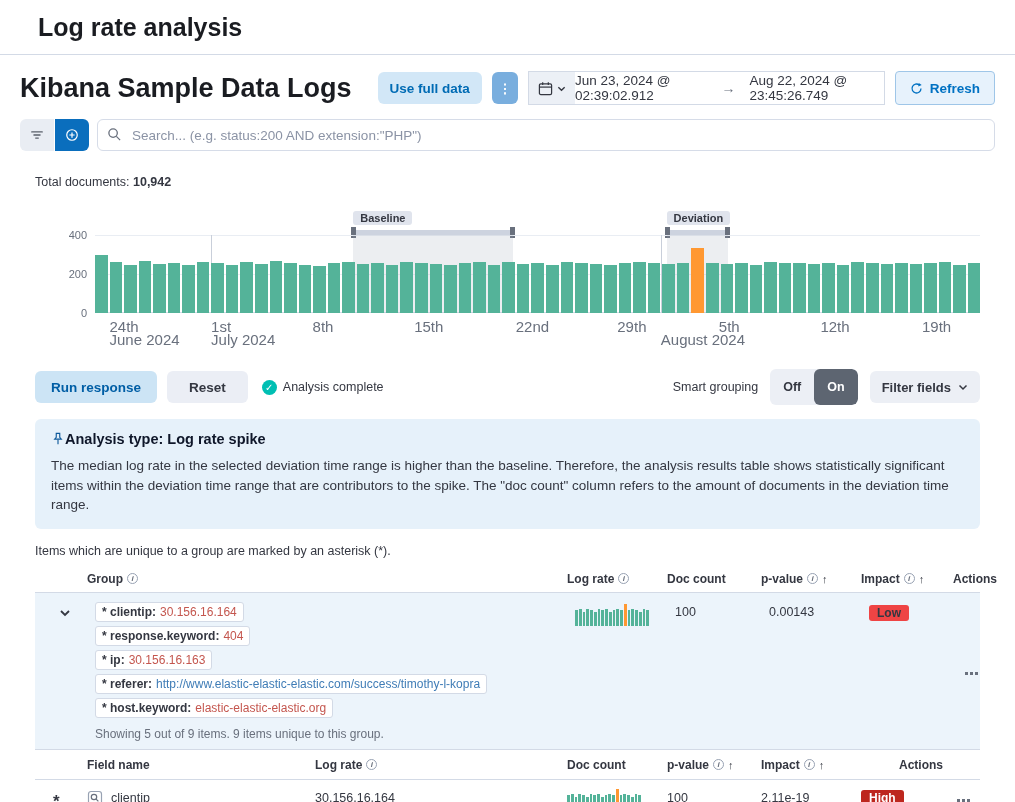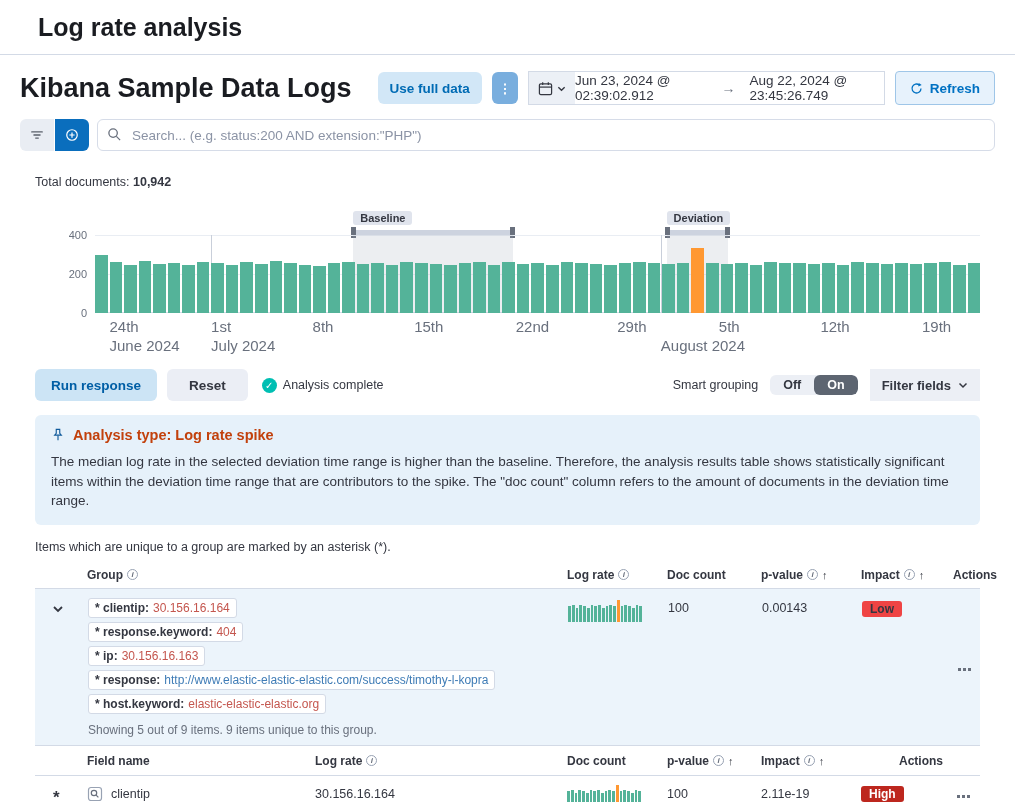--- a/index.html
+++ b/index.html
@@ -55,53 +55,53 @@
   .ytick { position:absolute; right:8px; transform:translateY(-50%); font-size:11px; color:#69707d; }
   .plot-area { flex:1; position:relative; height:78px; }
   .grid { position:absolute; left:0; right:0; height:1px; background:#e9edf3; z-index:0; }
   .grid.g400 { top:0; } .grid.g200 { top:50%; } .grid.zero { bottom:0; background:#d3dae6; }
   .window-shade { position:absolute; top:0; bottom:0; background:rgba(152,162,179,0.18); z-index:0; }
   .vline { position:absolute; top:0; bottom:0; width:1px; background:#c9cfda; z-index:0; }
   .bars { position:absolute; left:0; right:0; bottom:0; top:0; display:flex; align-items:flex-end; gap:2px; z-index:1; }
   .bars .bar { flex:1; }
   .x-axis { position:relative; margin-left:62px; height:34px; }
   .xtick { position:absolute; top:5px; font-size:15px; color:#69707d; white-space:nowrap; }
-  .xtick.sub { top:24px; }
+  .xtick.sub { top:18px; }
 
   
   .controls { display:flex; align-items:center; gap:10px; margin:22px 15px 0 15px; }
   .btn-run { background:#cce4f5; color:#005ea5; font-weight:600; padding:0 16px; }
   .btn-reset { background:#ebeef5; color:#343741; font-weight:600; padding:0 22px; }
   .status { display:flex; align-items:center; gap:6px; font-size:12.5px; margin-left:4px; }
   .check-circle { width:15px; height:15px; border-radius:50%; background:#00bfb3; color:#fff; font-size:10px; display:flex; align-items:center; justify-content:center; }
   .right-cluster { margin-left:auto; display:flex; align-items:center; gap:12px; }
   .sg-label { font-size:12.5px; }
-  .toggle { display:flex; background:#eceff5; border-radius:6px; height:20px; overflow:hidden; }
+  .toggle { display:flex; background:#eceff5; border-radius:6px; height:36px; overflow:hidden; }
   .toggle button { border:none; background:transparent; font-family:inherit; font-size:12.5px; font-weight:600; color:#343741; padding:0 13px; cursor:pointer; }
   .toggle button.on { background:#5d6571; color:#fff; border-radius:6px; }
-  .btn-filter-fields { display:flex; align-items:center; gap:7px; background:#eceff5; border:none; border-radius:0; height:32px; padding:0 12px; font-size:13px; font-weight:600; color:#343741; cursor:pointer; font-family:inherit; }
+  .btn-filter-fields { display:flex; align-items:center; gap:7px; background:#eceff5; border:none; border-radius:6px; height:32px; padding:0 12px; font-size:13px; font-weight:600; color:#343741; cursor:pointer; font-family:inherit; }
 
   
   .callout { margin:14px 15px 0 15px; background:#e6f1fa; border-radius:6px; padding:12px 16px 14px; }
-  .callout-title { display:flex; gap:8px; align-items:center; font-size:14.5px; font-weight:600; color:#c2410c; }
+  .callout-title { display:flex; align-items:center; font-size:14.5px; font-weight:600; color:#0f172a; }
   .callout-body { margin-top:9px; font-size:13.5px; line-height:1.45; color:#343741; }
 
   .note { margin:15px 15px 0 15px; font-size:12.5px; }
 
   
   .table { margin:8px 15px 0 15px; }
   .trow { display:grid; grid-template-columns:52px 228px 252px 100px 94px 100px 92px 1fr; }
   .thead { border-bottom:1px solid #d3dae6; padding:6px 0; font-weight:700; font-size:12px; align-items:center; }
   .th { display:flex; align-items:center; gap:4px; }
   .th-actions { text-align:right; padding-right:10px; font-weight:700; font-size:12px; }
   .info-i { width:11px; height:11px; border:1px solid #98a2b3; border-radius:50%; color:#69707d; display:inline-flex; align-items:center; justify-content:center; font-size:8px; line-height:1; }
   .info-i::after { content:"i"; }
   .sort-arrow { font-size:11px; color:#343741; }
 
-  .group-row { background:#ecf4fb; border-bottom:1px solid #d3dae6; padding:8px 1px 8px; align-items:start; }
+  .group-row { background:#ecf4fb; border-bottom:1px solid #d3dae6; padding:8px 8px 8px; align-items:start; }
   .expand-btn { width:24px; height:24px; margin-left:10px; background:transparent; border:none; display:flex; align-items:center; justify-content:center; cursor:pointer; }
   .badges { grid-column:2/4; display:flex; flex-direction:column; align-items:flex-start; gap:4px; padding-top:1px; }
   .badge { display:inline-flex; gap:4px; background:#fff; border:1px solid #d3dae6; border-radius:3px; padding:1px 6px; font-size:12px; line-height:16px; cursor:pointer; }
   .badge-label { font-weight:700; color:#343741; white-space:nowrap; }
   .badge-value { white-space:nowrap; }
   .showing-note { margin-top:5px; font-size:12px; color:#69707d; }
   .cell { font-size:12.5px; padding-top:4px; }
   .sparkline { width:74px; height:22px; display:flex; align-items:flex-end; gap:1px; margin-top:3px; }
   .sparkline i { flex:1; display:block; }
   .impact-badge { display:inline-block; font-size:12px; font-weight:600; padding:1px 8px; border-radius:3px; }
@@ -373,21 +373,21 @@
         </span>
         <span class="badge">
           <span class="badge-label">* response.keyword:</span>
           <span class="badge-value" style="color: rgb(196, 86, 78);">404</span>
         </span>
         <span class="badge">
           <span class="badge-label">* ip:</span>
           <span class="badge-value" style="color: rgb(196, 86, 78);">30.156.16.163</span>
         </span>
         <span class="badge">
-          <span class="badge-label">* response:</span>
+          <span class="badge-label">* referer:</span>
           <span class="badge-value" style="color: rgb(63, 124, 182);">http://www.elastic-elastic-elastic.com/success/timothy-l-kopra</span>
         </span>
         <span class="badge">
           <span class="badge-label">* host.keyword:</span>
           <span class="badge-value" style="color: rgb(196, 86, 78);">elastic-elastic-elastic.org</span>
         </span>
         <div class="showing-note">Showing 5 out of 9 items. 9 items unique to this group.</div>
       </div>
       <div>
           <div class="sparkline">

